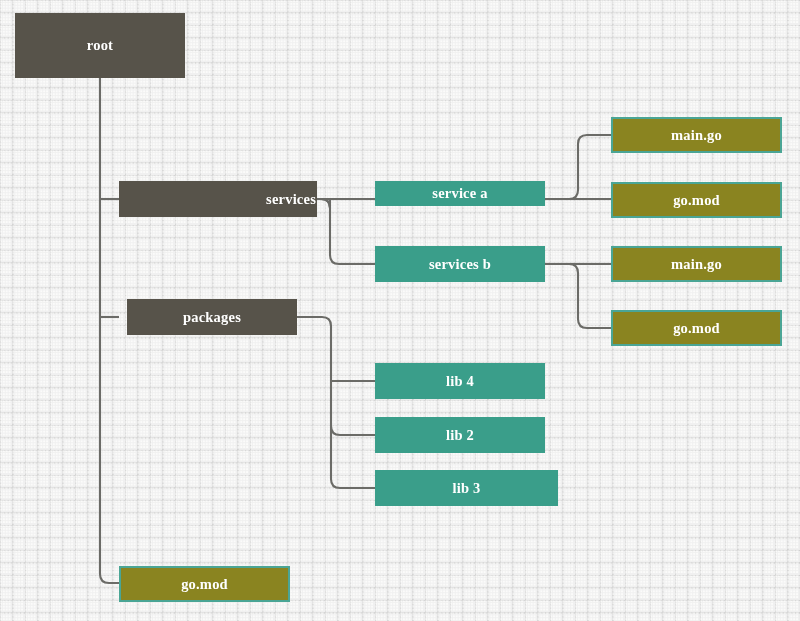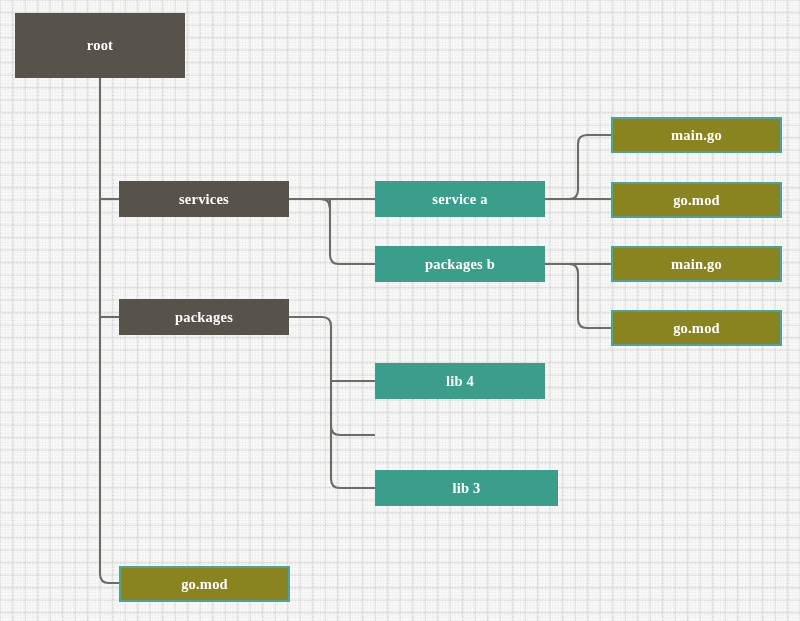--- a/index.html
+++ b/index.html
@@ -130,40 +130,43 @@
       <path d="M 331,381 L 375,381"></path>
 
       <path d="M 331,426 Q 331,435 340,435 L 375,435"></path>
     </g>
   </svg>
 
   <div class="node dir-root" style="left:15px; top:13px; width:170px; height:65px;">
     <span class="node-label">root</span>
   </div>
 
-  <div class="node dir" style="left:119px; top:181px; width:170px; height:36px;">
+  <div class="node dir" style="left:119px; top:181px; width:198px; height:36px;justify-content:flex-end;">
     <span class="node-label">services</span>
   </div>
 
-  <div class="node dir" style="left:119px; top:299px; width:170px; height:36px;">
+  <div class="node dir" style="left:127px; top:299px; width:170px; height:36px;">
     <span class="node-label">packages</span>
   </div>
 
-  <div class="node module" style="left:375px; top:181px; width:170px; height:36px;">
+  <div class="node module" style="left:375px; top:181px; width:170px; height:25px;">
     <span class="node-label">service a</span>
   </div>
 
   <div class="node module" style="left:375px; top:246px; width:170px; height:36px;">
-    <span class="node-label">packages b</span>
+    <span class="node-label">services b</span>
   </div>
 
   <div class="node module" style="left:375px; top:363px; width:170px; height:36px;">
     <span class="node-label">lib 4</span>
   </div>
 
+  <div class="node module" style="left:375px; top:417px; width:170px; height:36px;">
+    <span class="node-label">lib 2</span>
+  </div>
 
   <div class="node module" style="left:375px; top:470px; width:183px; height:36px;">
     <span class="node-label">lib 3</span>
   </div>
 
   <div class="node file" style="left:611px; top:117px; width:171px; height:36px;">
     <span class="node-label">main.go</span>
   </div>
 
   <div class="node file" style="left:611px; top:182px; width:171px; height:36px;">

